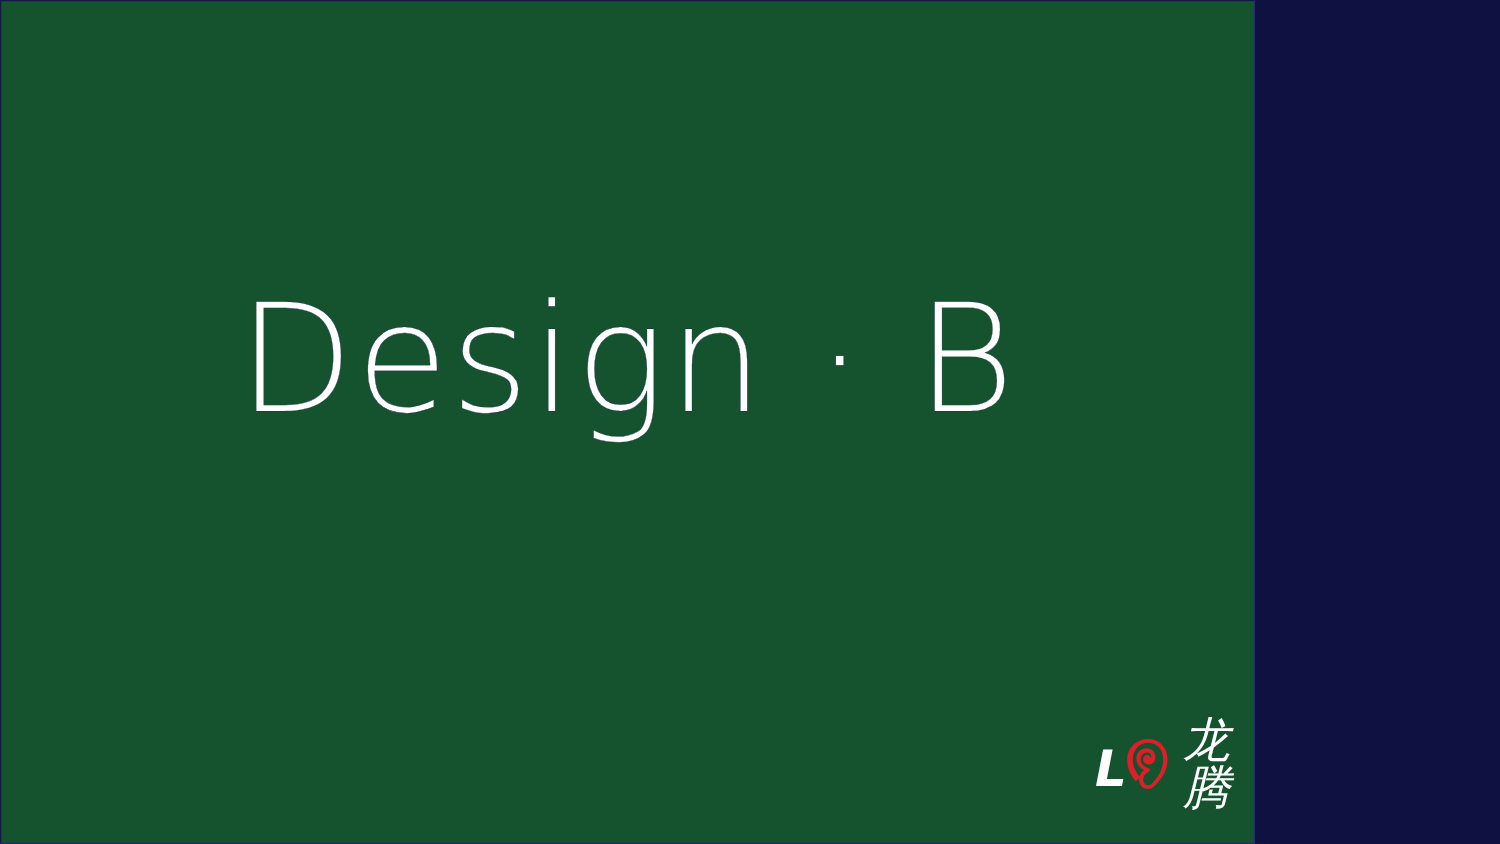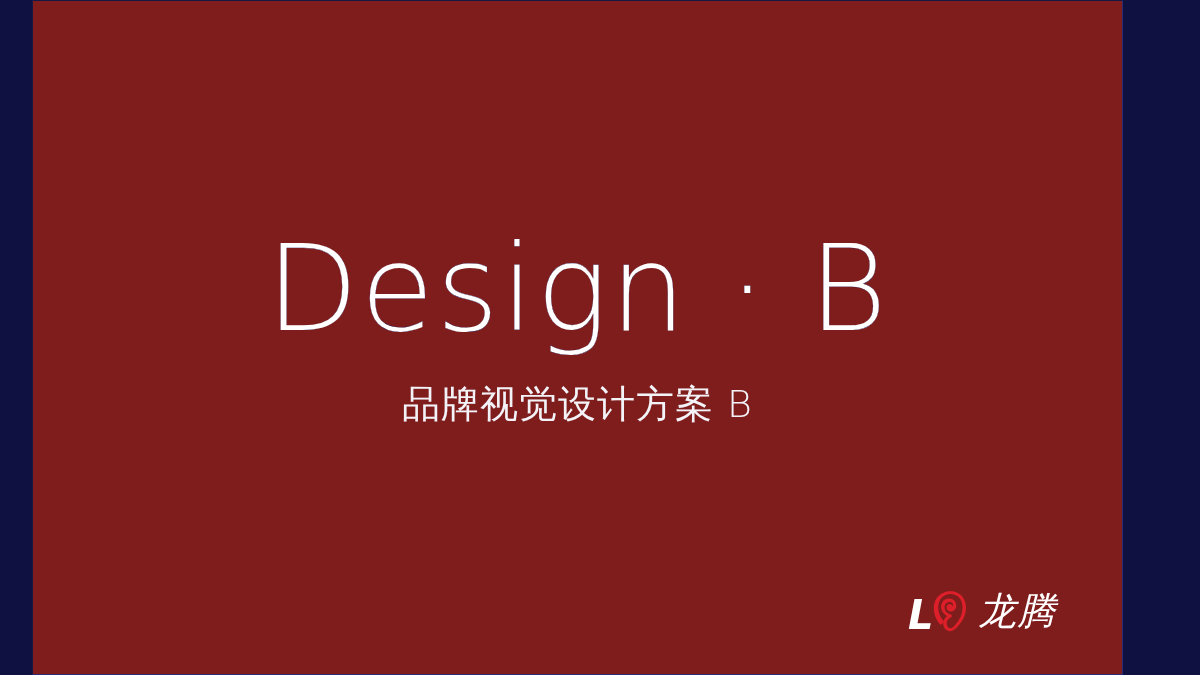--- a/index.html
+++ b/index.html
@@ -4,31 +4,30 @@
 <title>Design B Cover Slide</title>
 <style>
   html, body {
     margin: 0;
     padding: 0;
     background: #0f1240;
   }
 
   .slide {
     position: relative;
-    width: 1091px;
+    width: 1004px;
     height: 675px;
-    background: #7f1d1d;
+    background: #14532d;
     overflow: hidden;
     font-family: "Liberation Sans", "DejaVu Sans", sans-serif;
     box-sizing: border-box;
     border-top: 1px solid #151845;
     border-left: 1px solid #151845;
     border-right: 1px solid #2a2d75;
     border-bottom: 1px solid #2a2d75;
-    margin-left: 32px;
   }
 
   
   .title-block {
     position: absolute;
     left: 0;
     right: 0;
     top: 228px;
     text-align: center;
   }
@@ -117,21 +116,20 @@
     letter-spacing: 1px;
   }
 </style>
 </head>
 <body>
 
 <div class="slide">
 
   <div class="title-block">
     <h1 class="main-title">Design · B</h1>
-    <h2 class="subtitle">品牌视觉设计方案 B</h2>
   </div>
 
   <div class="logo">
     <div class="logo-wordmark">
       <span class="logo-l">L</span>
 
       <span class="logo-mark">
         <svg viewBox="0 0 34 42" xmlns="http://www.w3.org/2000/svg" aria-hidden="true">
 
           <path d="M17.5 1.5

